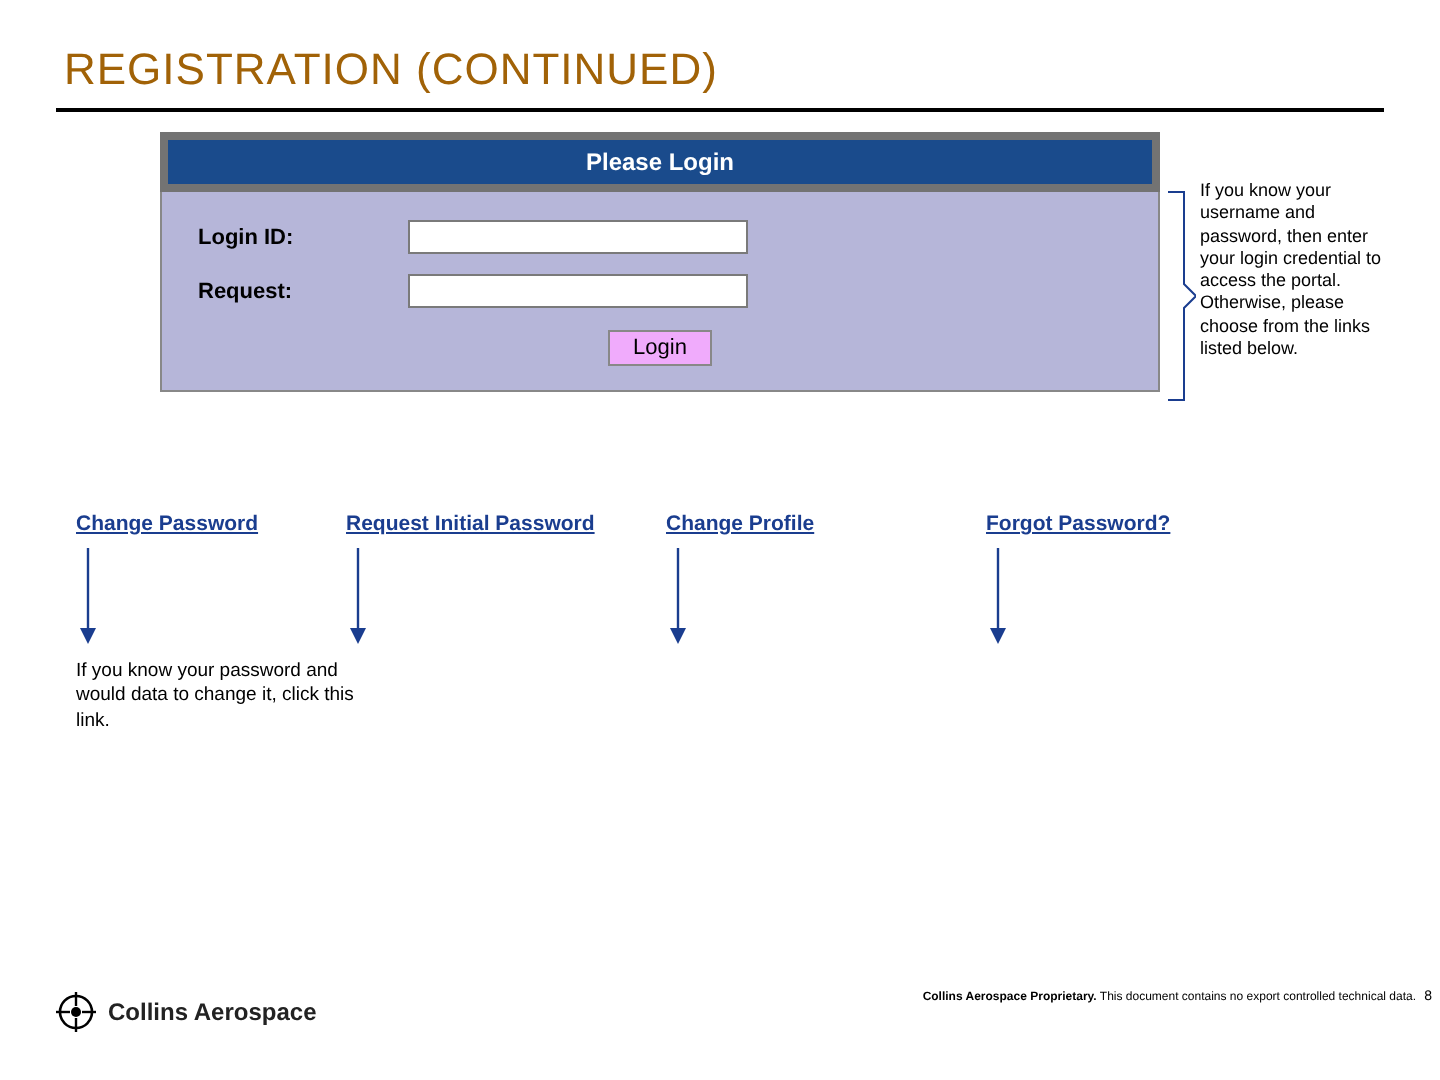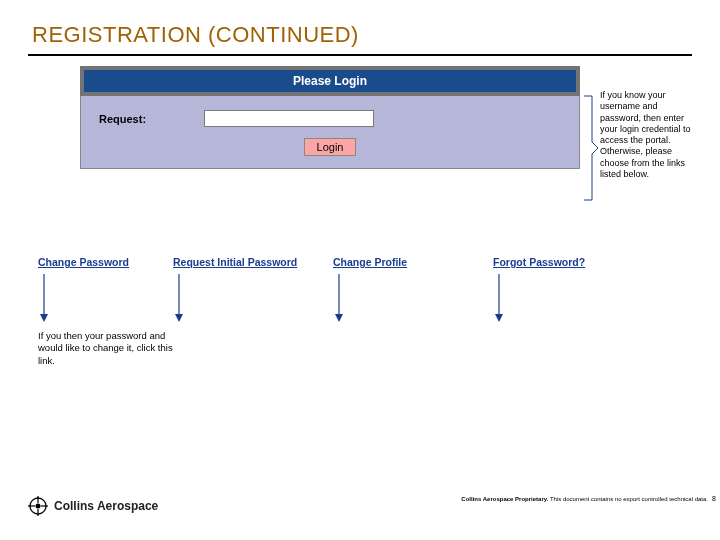--- a/index.html
+++ b/index.html
@@ -60,21 +60,21 @@
     font-size: 11px;
     padding-left: 3px;
   }
   .login-btn-row {
     text-align: center;
     margin-top: 2px;
   }
   .login-btn {
     font-size: 11px;
     padding: 2px 12px;
-    background: #fca5a5;
+    background: #f0abfc;
     border: 1px solid #888;
     cursor: pointer;
   }
   .side-note {
     position: absolute;
     left: 600px;
     top: 90px;
     width: 100px;
     font-size: 9px;
     line-height: 1.25;
@@ -157,20 +157,24 @@
 </head>
 <body>
 
 <h1 class="title">REGISTRATION (CONTINUED)</h1>
 <div class="title-underline"></div>
 
 <div class="login-area">
   <div class="login-bar">Please Login</div>
   <div class="login-body">
     <div class="form-row">
+      <label>Login ID:</label>
+      <input type="text" style="">
+    </div>
+    <div class="form-row">
       <label>Request:</label>
       <input type="password" style="">
     </div>
     <div class="login-btn-row">
       <button class="login-btn">Login</button>
     </div>
   </div>
 </div>
 
 <div class="bracket">
@@ -183,21 +187,21 @@
 <div class="links-row">
 
   <div class="link-col narrow">
     <span class="link-text">Change Password</span>
     <div class="arrow">
       <svg width="12" height="48">
           <line x1="6" y1="0" x2="6" y2="42" stroke="#1a3d8f" stroke-width="1.2"></line>
           <polygon points="6,48 2,40 10,40" fill="#1a3d8f"></polygon>
         </svg>
     </div>
-    <div class="desc">If you then your password and would like to change it, click this link.</div>
+    <div class="desc">If you know your password and would data to change it, click this link.</div>
   </div>
 
   <div class="link-col mid">
     <span class="link-text">Request Initial Password</span>
     <div class="arrow">
       <svg width="12" height="48">
           <line x1="6" y1="0" x2="6" y2="42" stroke="#1a3d8f" stroke-width="1.2"></line>
           <polygon points="6,48 2,40 10,40" fill="#1a3d8f"></polygon>
         </svg>
     </div>

